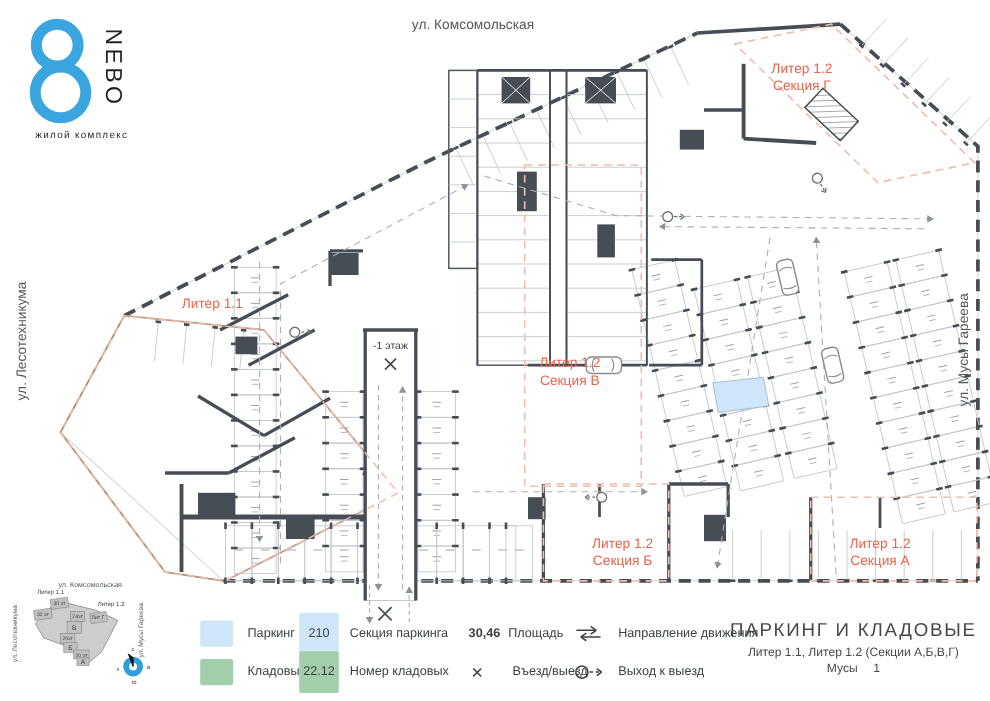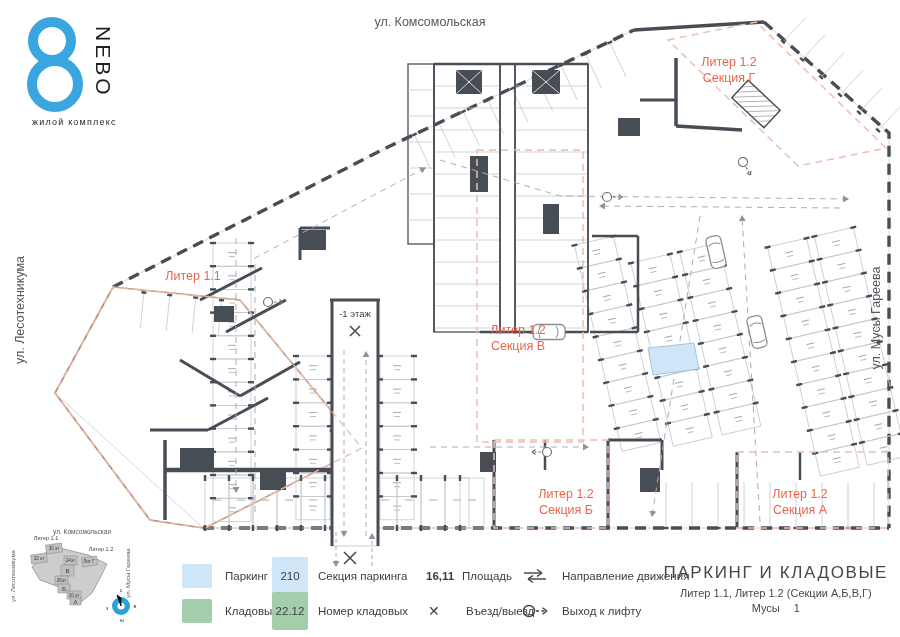--- a/index.html
+++ b/index.html
@@ -745,21 +745,21 @@
 
 <div id="legend">
   <div class="lg-item" style="left:0;top:3px;">
     <div class="swatch" style="background:#cfe6f8;"></div>
       </div>
   <div class="lg-item lg-label" style="left:43px;top:3px;">Паркинг</div>
   <div class="lg-item" style="left:90px;top:3px;">
     <div class="valbox" style="background:#cfe6f8;">210</div>
       </div>
   <div class="lg-item lg-label" style="left:136px;top:3px;">Секция паркинга</div>
-  <div class="lg-item lg-label bold" style="left:244px;top:3px;">16,11</div>
+  <div class="lg-item lg-label bold" style="left:244px;top:3px;">30,46</div>
   <div class="lg-item lg-label" style="left:280px;top:3px;">Площадь</div>
   <div class="lg-item" style="left:340px;top:3px;">
     <svg width="26" height="18" viewBox="0 0 26 18">
       <path d="M2,6 H20" stroke="#3c4146" stroke-width="1.4" fill="none"></path>
       <path d="M20,6 L15,2.5 M20,6 L15,9.5" stroke="#3c4146" stroke-width="1.4" fill="none"></path>
       <path d="M24,12 H6" stroke="#3c4146" stroke-width="1.4" fill="none"></path>
       <path d="M6,12 L11,8.5 M6,12 L11,15.5" stroke="#3c4146" stroke-width="1.4" fill="none"></path>
     </svg>
       </div>
   <div class="lg-item lg-label" style="left:380px;top:3px;">Направление движения</div>
@@ -774,21 +774,21 @@
   <div class="lg-item lg-label" style="left:136px;top:38px;">Номер кладовых</div>
   <div class="lg-item lg-label" style="left:246px;top:38px;font-size:14px;">✕</div>
   <div class="lg-item lg-label" style="left:284px;top:38px;">Въезд/выезд</div>
   <div class="lg-item" style="left:340px;top:38px;">
     <svg width="30" height="16" viewBox="0 0 30 16">
       <circle cx="7" cy="8" r="5.5" fill="none" stroke="#3c4146" stroke-width="1.4"></circle>
       <path d="M14,8 H25" stroke="#3c4146" stroke-width="1.4" stroke-dasharray="3 2.5" fill="none"></path>
       <path d="M25,8 L20.5,4.8 M25,8 L20.5,11.2" stroke="#3c4146" stroke-width="1.4" fill="none"></path>
     </svg>
       </div>
-  <div class="lg-item lg-label" style="left:380px;top:38px;">Выход к лифту</div>
+  <div class="lg-item lg-label" style="left:380px;top:38px;">Выход к выезд</div>
 </div>
 
 
 <div id="titleblock">
   <div id="tb-title">ПАРКИНГ И КЛАДОВЫЕ</div>
   <div class="tb-line">Литер 1.1, Литер 1.2 (Секции А,Б,В,Г)</div>
   <div class="tb-line">
     <span>Мусы</span><span class="tb-gap"></span><span>1</span>
   </div>
 </div>

